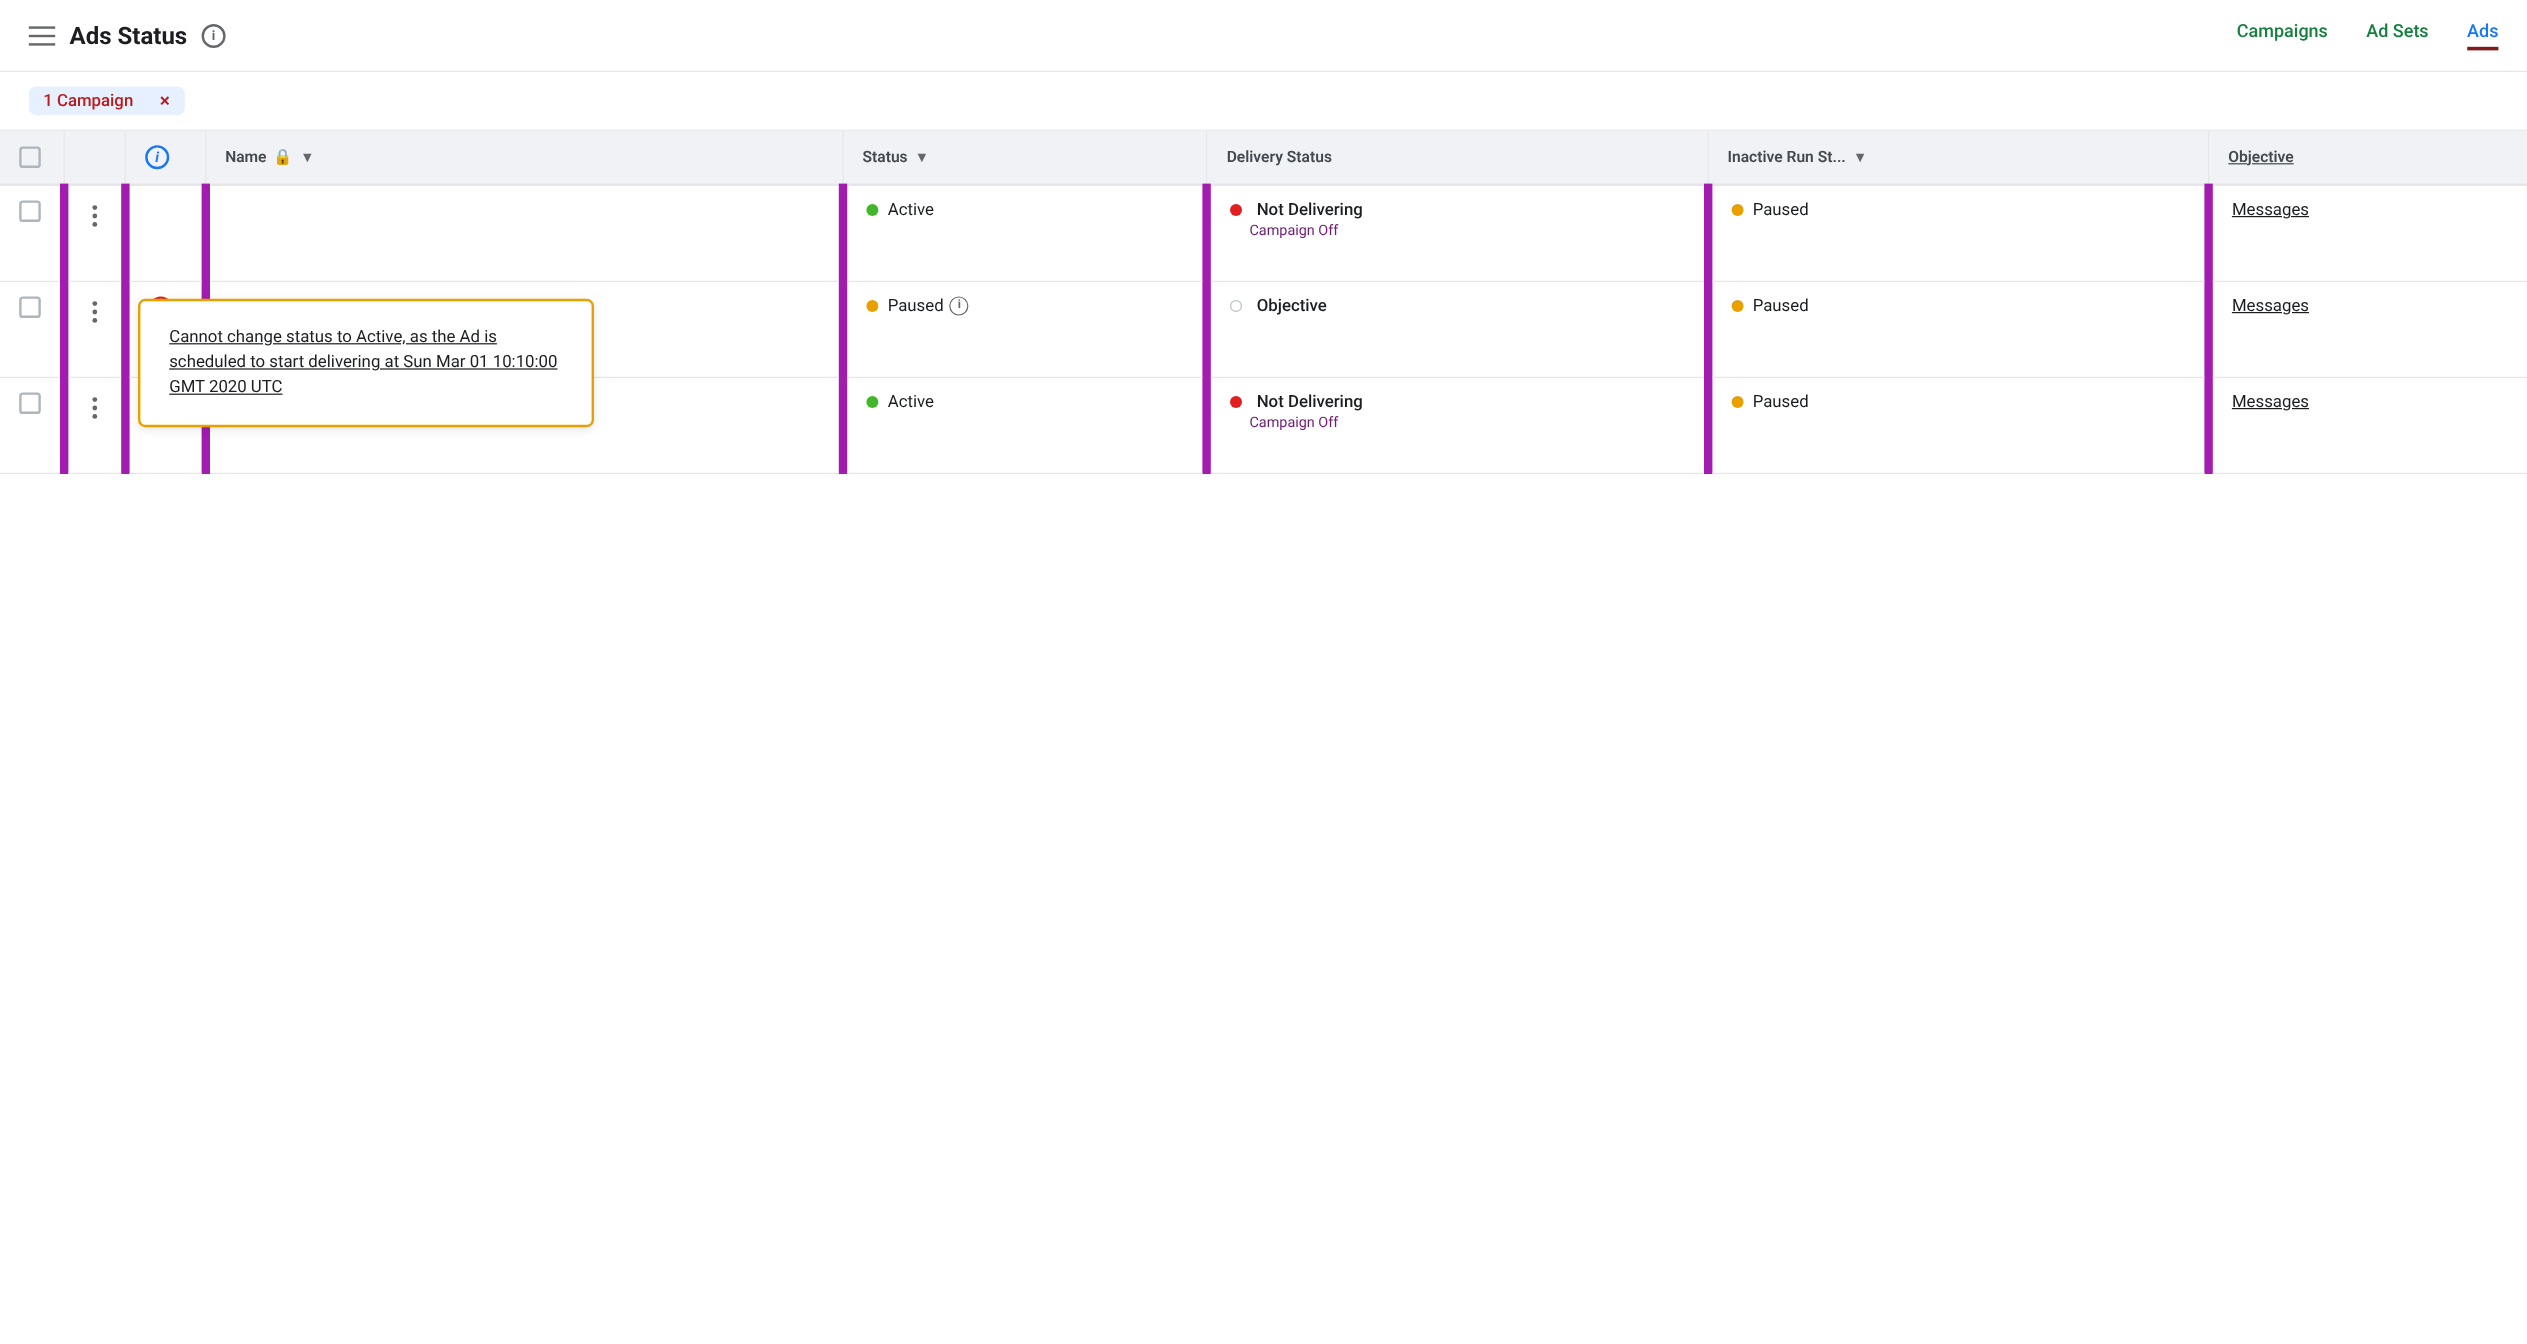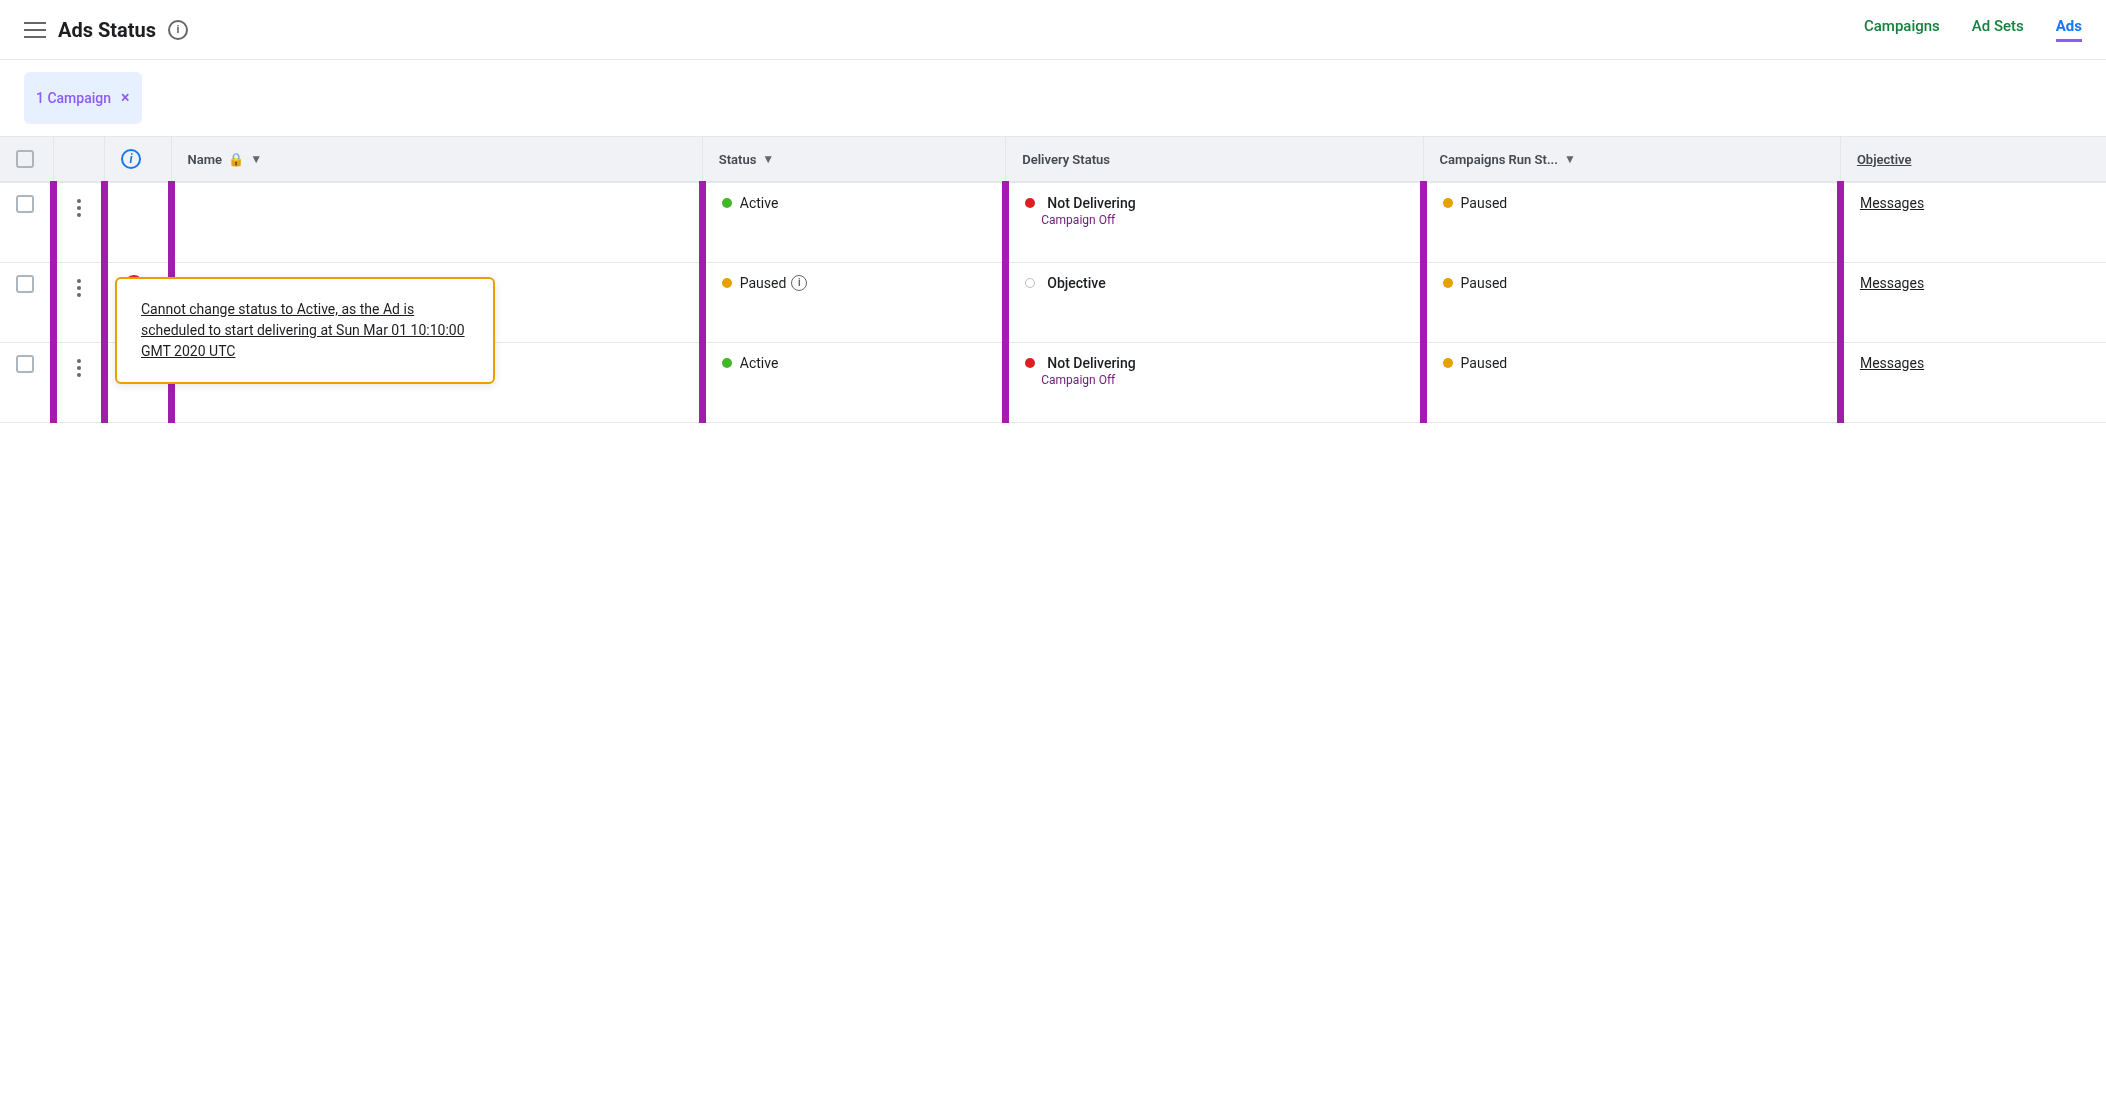--- a/index.html
+++ b/index.html
@@ -62,40 +62,39 @@
     .nav-tab {
       font-size: 15px;
       color: #15803d;
       cursor: pointer;
       padding-bottom: 4px;
       border-bottom: 3px solid transparent;
       font-weight: 500;
     }
     .nav-tab.active {
       color: #1877f2;
-      border-bottom: 3px solid #8b5cf6;
-      font-weight: bold;
+      border-bottom: 3px solid #7f1d1d;
     }
 
     
     .filter-bar {
       padding: 12px 24px;
       border-bottom: 1px solid #e4e6ea;
       display: flex;
       align-items: center;
       gap: 8px;
     }
     .filter-chip {
       display: flex;
       align-items: center;
-      gap: 10px;
+      gap: 22px;
       background: #e7f0ff;
-      color: #8b5cf6;
+      color: #b91c1c;
       border-radius: 6px;
-      padding: 18px 12px;
+      padding: 4px 12px;
       font-size: 14px;
       font-weight: 500;
       cursor: pointer;
     }
     .filter-chip-close {
       font-size: 16px;
       font-weight: 600;
       line-height: 1;
       cursor: pointer;
     }
@@ -333,21 +332,21 @@
             <span class="chevron-icon">▼</span>
           </div>
         </th>
         <th class="col-delivery">
           <div class="th-inner">
             <span>Delivery Status</span>
           </div>
         </th>
         <th class="col-fb-run">
           <div class="th-inner">
-            <span>Campaigns Run St...</span>
+            <span>Inactive Run St...</span>
             <span class="chevron-icon">▼</span>
           </div>
         </th>
         <th class="col-objective">
           <div class="th-inner">
             <span>Objective</span>
           </div>
         </th>
       </tr>
     </thead>

